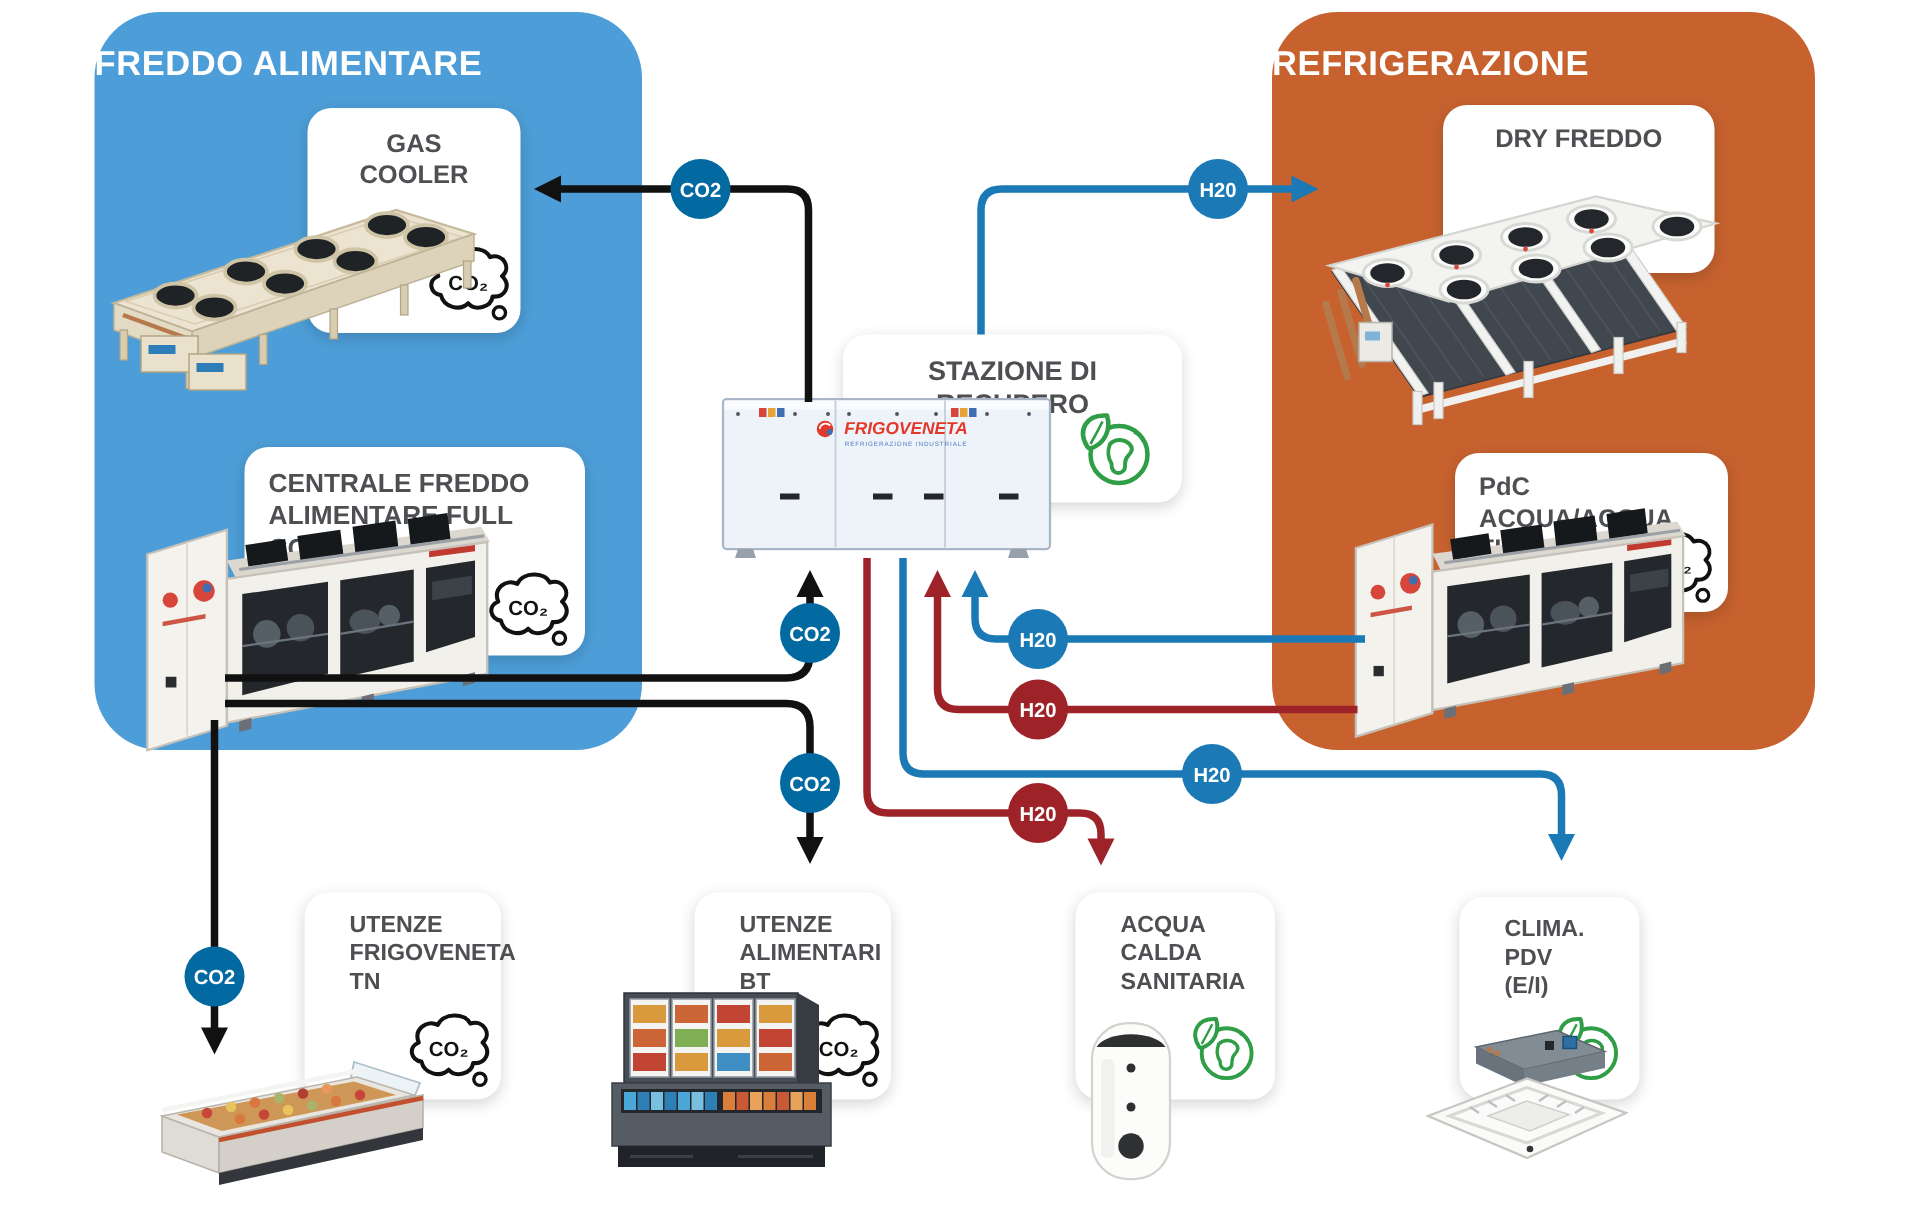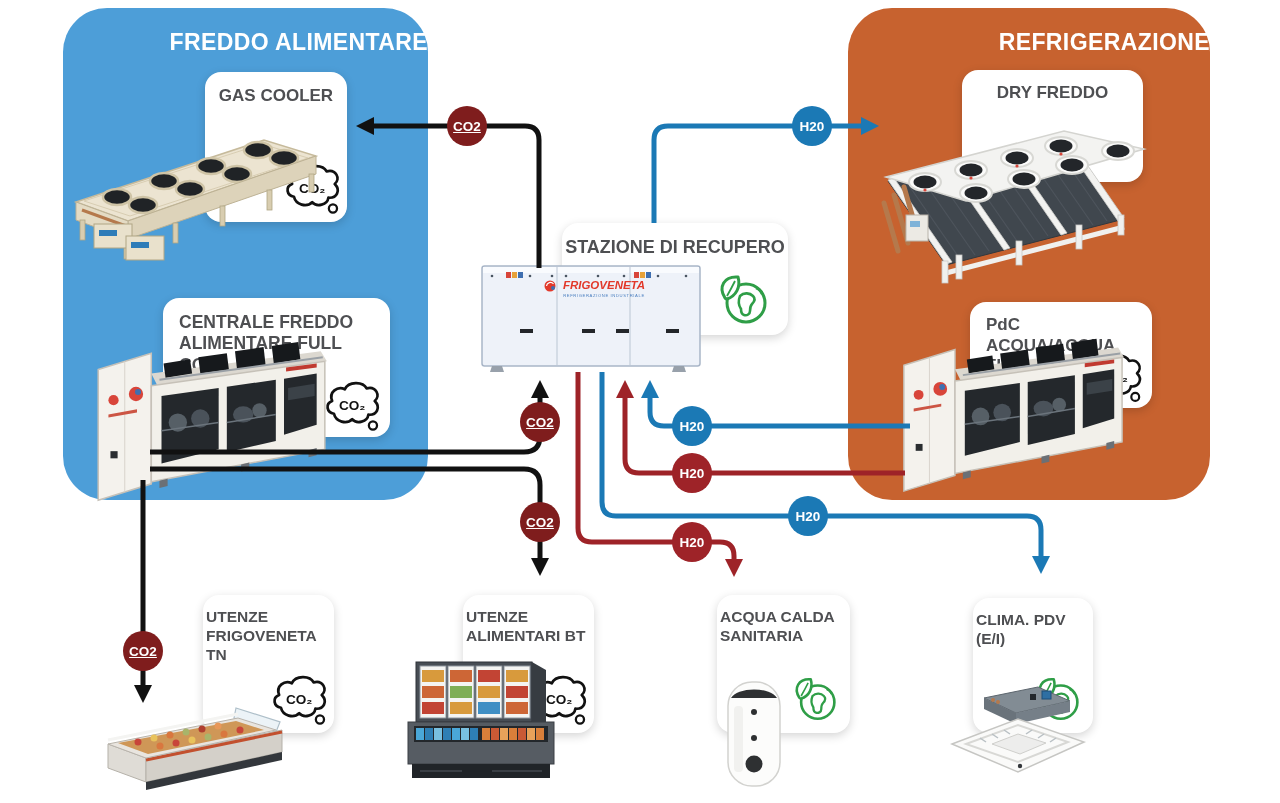--- a/index.html
+++ b/index.html
@@ -1,25 +1,25 @@
 <!DOCTYPE html>
 <html><head>
 <meta charset="utf-8">
 <style>
   html,body{margin:0;padding:0;background:#ffffff;}
   .canvas{position:relative;width:1280px;height:803px;background:#ffffff;overflow:hidden;
           font-family:"Liberation Sans","DejaVu Sans",sans-serif;}
   .panel{position:absolute;border-radius:44px;z-index:10;}
   .panel-blue{left:63px;top:8px;width:365px;height:492px;background:#4d9ed8;}
   .panel-orange{left:848px;top:8px;width:362px;height:492px;background:#c7622f;}
-  .panel-title{color:#ffffff;font-weight:800;font-size:23px;text-align:right;
+  .panel-title{color:#ffffff;font-weight:800;font-size:23px;text-align:left;
                padding-top:21px;letter-spacing:.4px;}
   .card{position:absolute;background:#ffffff;border-radius:16px;z-index:20;
         box-shadow:0 3px 10px rgba(0,0,0,.17);}
-  .card-title{font-weight:700;color:#4e4f52;line-height:1.22;padding:13px 3px 0;font-size:15.5px;}
+  .card-title{font-weight:700;color:#4e4f52;line-height:1.22;padding:13px 30px 0;font-size:15.5px;}
   .t-center{text-align:center;}
   .c-gas{left:205px;top:72px;width:142px;height:150px;}
   .c-gas .card-title{font-size:17px;padding-top:14px;}
   .c-centrale{left:163px;top:298px;width:227px;height:139px;}
   .c-centrale .card-title{font-size:17.5px;padding:14px 16px 0;}
   .c-stazione{left:562px;top:223px;width:226px;height:112px;}
   .c-stazione .card-title{font-size:18px;padding-top:14px;}
   .c-dry{left:962px;top:70px;width:181px;height:112px;}
   .c-dry .card-title{font-size:17px;}
   .c-pdc{left:970px;top:302px;width:182px;height:106px;}
@@ -34,21 +34,21 @@
   .c-centrale .icon{right:8px;bottom:4px;}
   .c-acqua .icon,.c-clima .icon{width:56px;height:51px;right:6px;bottom:8px;}
   .wires{position:absolute;left:0;top:0;z-index:45;pointer-events:none;}
   .wires path{fill:none;stroke-width:5;}
   .w-bk{stroke:#111111;} .w-bl{stroke:#1b79b5;} .w-rd{stroke:#9e2328;}
   .a-bk{fill:#111111;} .a-bl{fill:#1b79b5;} .a-rd{fill:#9e2328;}
   .equip{position:absolute;z-index:40;}
   .badge{position:absolute;width:40px;height:40px;border-radius:50%;z-index:50;
          display:flex;align-items:center;justify-content:center;color:#ffffff;
          font-weight:700;font-size:13.5px;}
-  .bk{background:#7f1d1d;text-decoration:underline;} .bl{background:#1b79b5;} .rd{background:#9e2328;}
+  .bk{background:#0369a1;} .bl{background:#1b79b5;} .rd{background:#9e2328;}
 </style>
 </head>
 <body>
 
 <svg style="position:absolute;width:0;height:0" aria-hidden="true">
   <defs>
     <symbol id="sym-co2" viewBox="0 0 64 58">
       <path d="M11,37 C3,36 1,26 9,23 C5,13 15,6 23,10 C27,1 43,1 47,9 C57,6 63,17 56,23 C63,30 58,39 49,38 C48,46 36,49 31,43 C25,49 13,46 11,37 Z" fill="#ffffff" stroke="#111111" stroke-width="3" stroke-linejoin="round"></path>
       <text x="31" y="33" text-anchor="middle" font-size="15" font-weight="bold" fill="#111111">CO₂</text>
       <circle cx="54" cy="50" r="4.5" fill="#ffffff" stroke="#111111" stroke-width="2.5"></circle>

